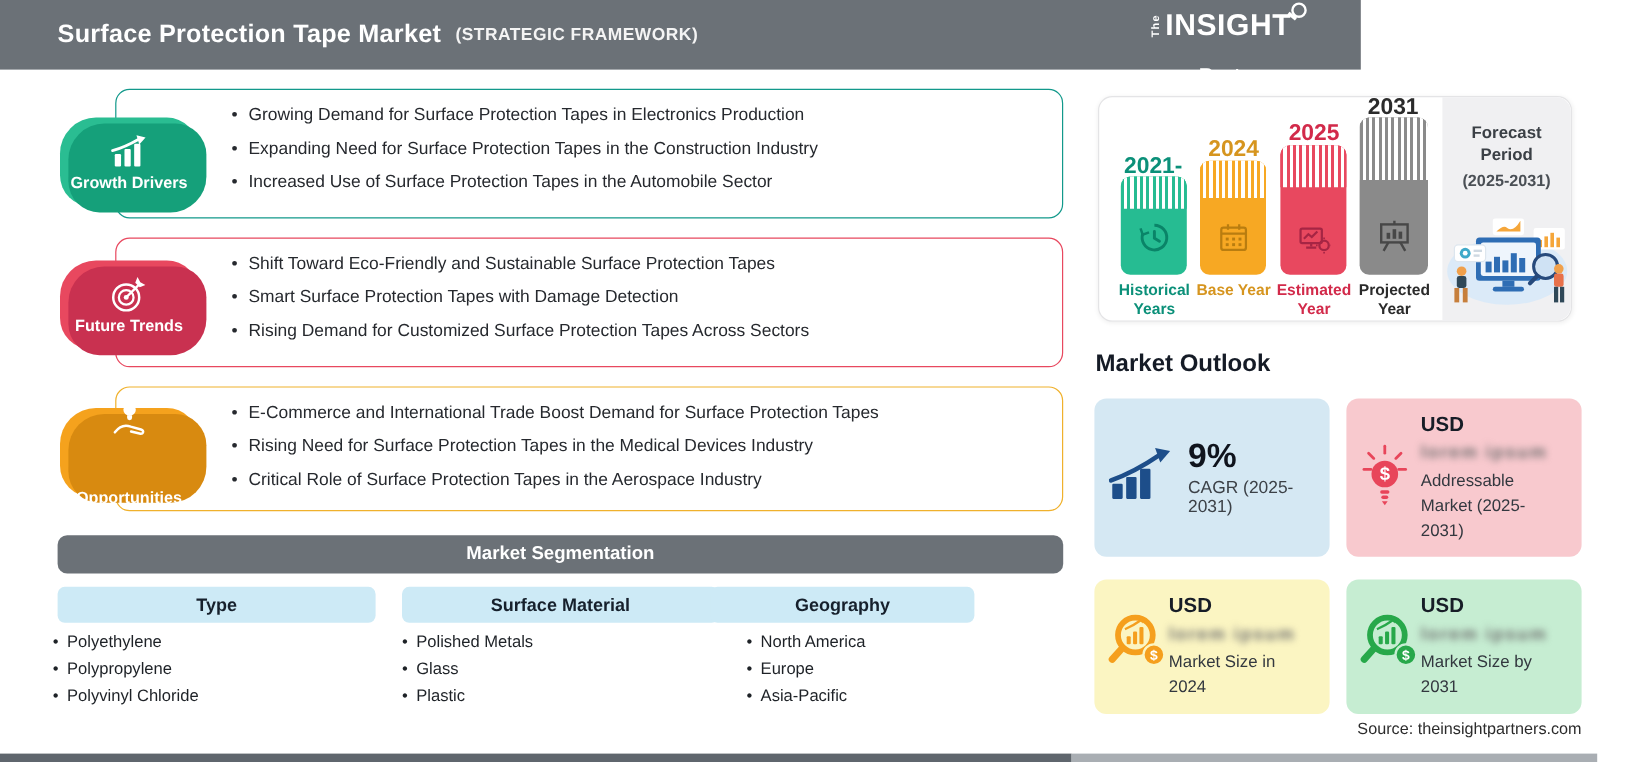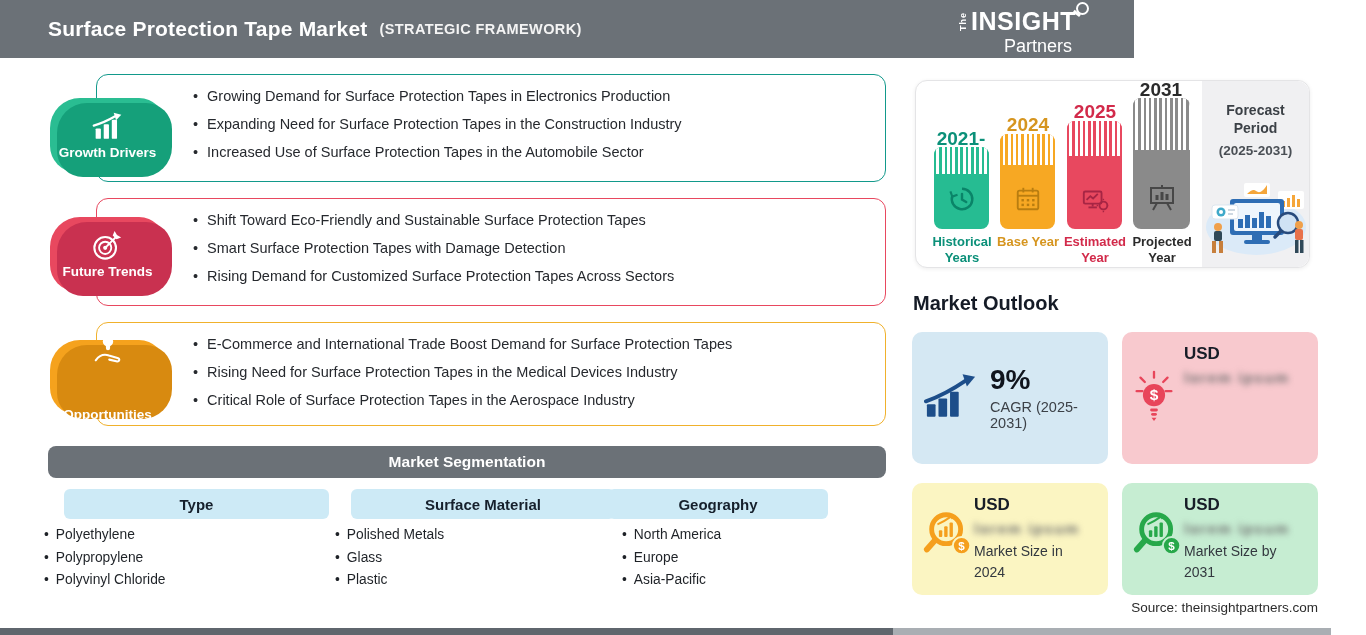--- a/index.html
+++ b/index.html
@@ -8,21 +8,21 @@
 
   
   .header { position:absolute; left:0; top:0; width:1134px; height:58px; background:#6b7177; display:flex; align-items:center; }
   .header-title { margin-left:48px; color:#ffffff; font-size:21px; font-weight:700; letter-spacing:.2px; }
   .header-sub { margin-left:12px; color:#f4f4f4; font-size:14.5px; font-weight:600; letter-spacing:.4px; }
   .logo { position:absolute; right:58px; top:9px; color:#fff; display:grid; grid-template-columns:auto auto; line-height:1; }
   .logo-the { writing-mode:vertical-rl; transform:rotate(180deg); font-size:9px; font-weight:700; letter-spacing:1px; margin-right:3px; align-self:center; }
   .logo-insight { font-size:25px; font-weight:800; letter-spacing:.5px; position:relative; }
   .logo-lens { position:absolute; right:-13px; top:-7px; width:13px; height:13px; border:2.5px solid #fff; border-radius:50%; }
   .logo-lens::after { content:""; position:absolute; left:-5px; bottom:-1px; width:8px; height:2.5px; background:#fff; transform:rotate(38deg); }
-  .logo-partners { grid-column:2; text-align:right; font-size:18px; font-weight:400; margin-top:3px; padding-right:4px; }
+  .logo-partners { grid-column:2; text-align:right; font-size:18px; font-weight:700; margin-top:20px; padding-right:4px; }
 
   
   .sec-box { position:absolute; left:96px; width:790px; background:#fff; border-radius:12px; }
   #box-drivers { top:74px;  height:108px; border:1.6px solid #12998b; }
   #box-trends  { top:198px; height:108px; border:1.6px solid #e8485f; }
   #box-opps    { top:322px; height:104px; border:1.6px solid #f0b12c; }
   .sec-box ul { list-style:none; padding:14px 10px 0 96px; }
   .sec-box li { font-size:14.5px; color:#26292e; margin-bottom:13px; line-height:15px; }
   .sec-box li::before { content:"•"; margin-right:9px; color:#26292e; }
 
@@ -32,21 +32,21 @@
   #badge-drivers { top:98px;  background:#2abd92; } #badge-drivers::after { background:#15a07a; }
   #badge-trends  { top:217px; background:#e8485f; } #badge-trends::after  { background:#c93150; }
   #badge-opps    { top:340px; background:#f5a21d;gap:40px; } #badge-opps::after    { background:#d88a10; }
   .badge-label { color:#fff; font-weight:700; font-size:13.5px; margin-top:3px; }
   .badge-icon { height:32px; display:flex; align-items:center; }
 
   
   .seg-bar { position:absolute; left:48px; top:446px; width:838px; height:32px; background:#6b7177; border-radius:8px;
              color:#fff; font-weight:700; font-size:15.5px; display:flex; align-items:center; justify-content:center; }
   .seg-head { position:absolute; top:489px; height:30px; background:#cdeaf6; border-radius:6px;
-              display:flex; align-items:center; justify-content:center; font-weight:700; font-size:15px; color:#16202c;margin-left:16px; }
+              display:flex; align-items:center; justify-content:center; font-weight:700; font-size:15px; color:#16202c; }
   #seg-h-type { left:48px; width:265px; } #seg-h-material { left:335px; width:264px; } #seg-h-geo { left:592px; width:220px; }
   .seg-list { position:absolute; top:527px; list-style:none; }
   #seg-l-type { left:44px; } #seg-l-material { left:335px; } #seg-l-geo { left:622px; }
   .seg-list li { font-size:13.8px; color:#1e2227; margin-bottom:7.5px; }
   .seg-list li::before { content:"•"; margin-right:7px; }
 
   
   .timeline { position:absolute; left:915px; top:80px; width:395px; height:188px; background:#fff;
               border:1px solid #e4e4e6; border-radius:12px; box-shadow:0 1px 4px rgba(0,0,0,.07); }
   .forecast { position:absolute; right:0; top:0; width:107px; height:100%; background:#f0f0f2; border-radius:0 12px 12px 0;
@@ -363,20 +363,21 @@
         <circle cx="22" cy="28" r="11.5" fill="#e8455a"></circle>
         <text x="22" y="33.5" text-anchor="middle" font-size="16" font-weight="bold" fill="#fff" font-family="Liberation Sans, sans-serif">$</text>
         <rect x="18" y="42" width="8" height="3" rx="1.5" fill="#e8455a"></rect>
         <rect x="19" y="46.5" width="6" height="3" rx="1.5" fill="#e8455a"></rect>
         <path d="M19.5 51.5 h5 l-2.5 3.5 z" fill="#e8455a"></path>
       </svg>
     </span>
     <div class="card-text">
       <div class="card-currency">USD</div>
       <span class="blur-text">lorem ipsum</span>
+      <div class="card-label">Addressable Market (2025-2031)</div>
     </div>
   </div>
 
   <div class="card" id="card-size2024">
     <span class="card-icon" style="color:#f59f1d;">
       <svg width="56" height="56" viewBox="0 0 58 58">
         <circle cx="25" cy="23" r="15" fill="none" stroke="currentColor" stroke-width="5"></circle>
         <g fill="currentColor">
           <rect x="17.5" y="24" width="3.5" height="7" rx="1"></rect>
           <rect x="23" y="20" width="3.5" height="11" rx="1"></rect>

